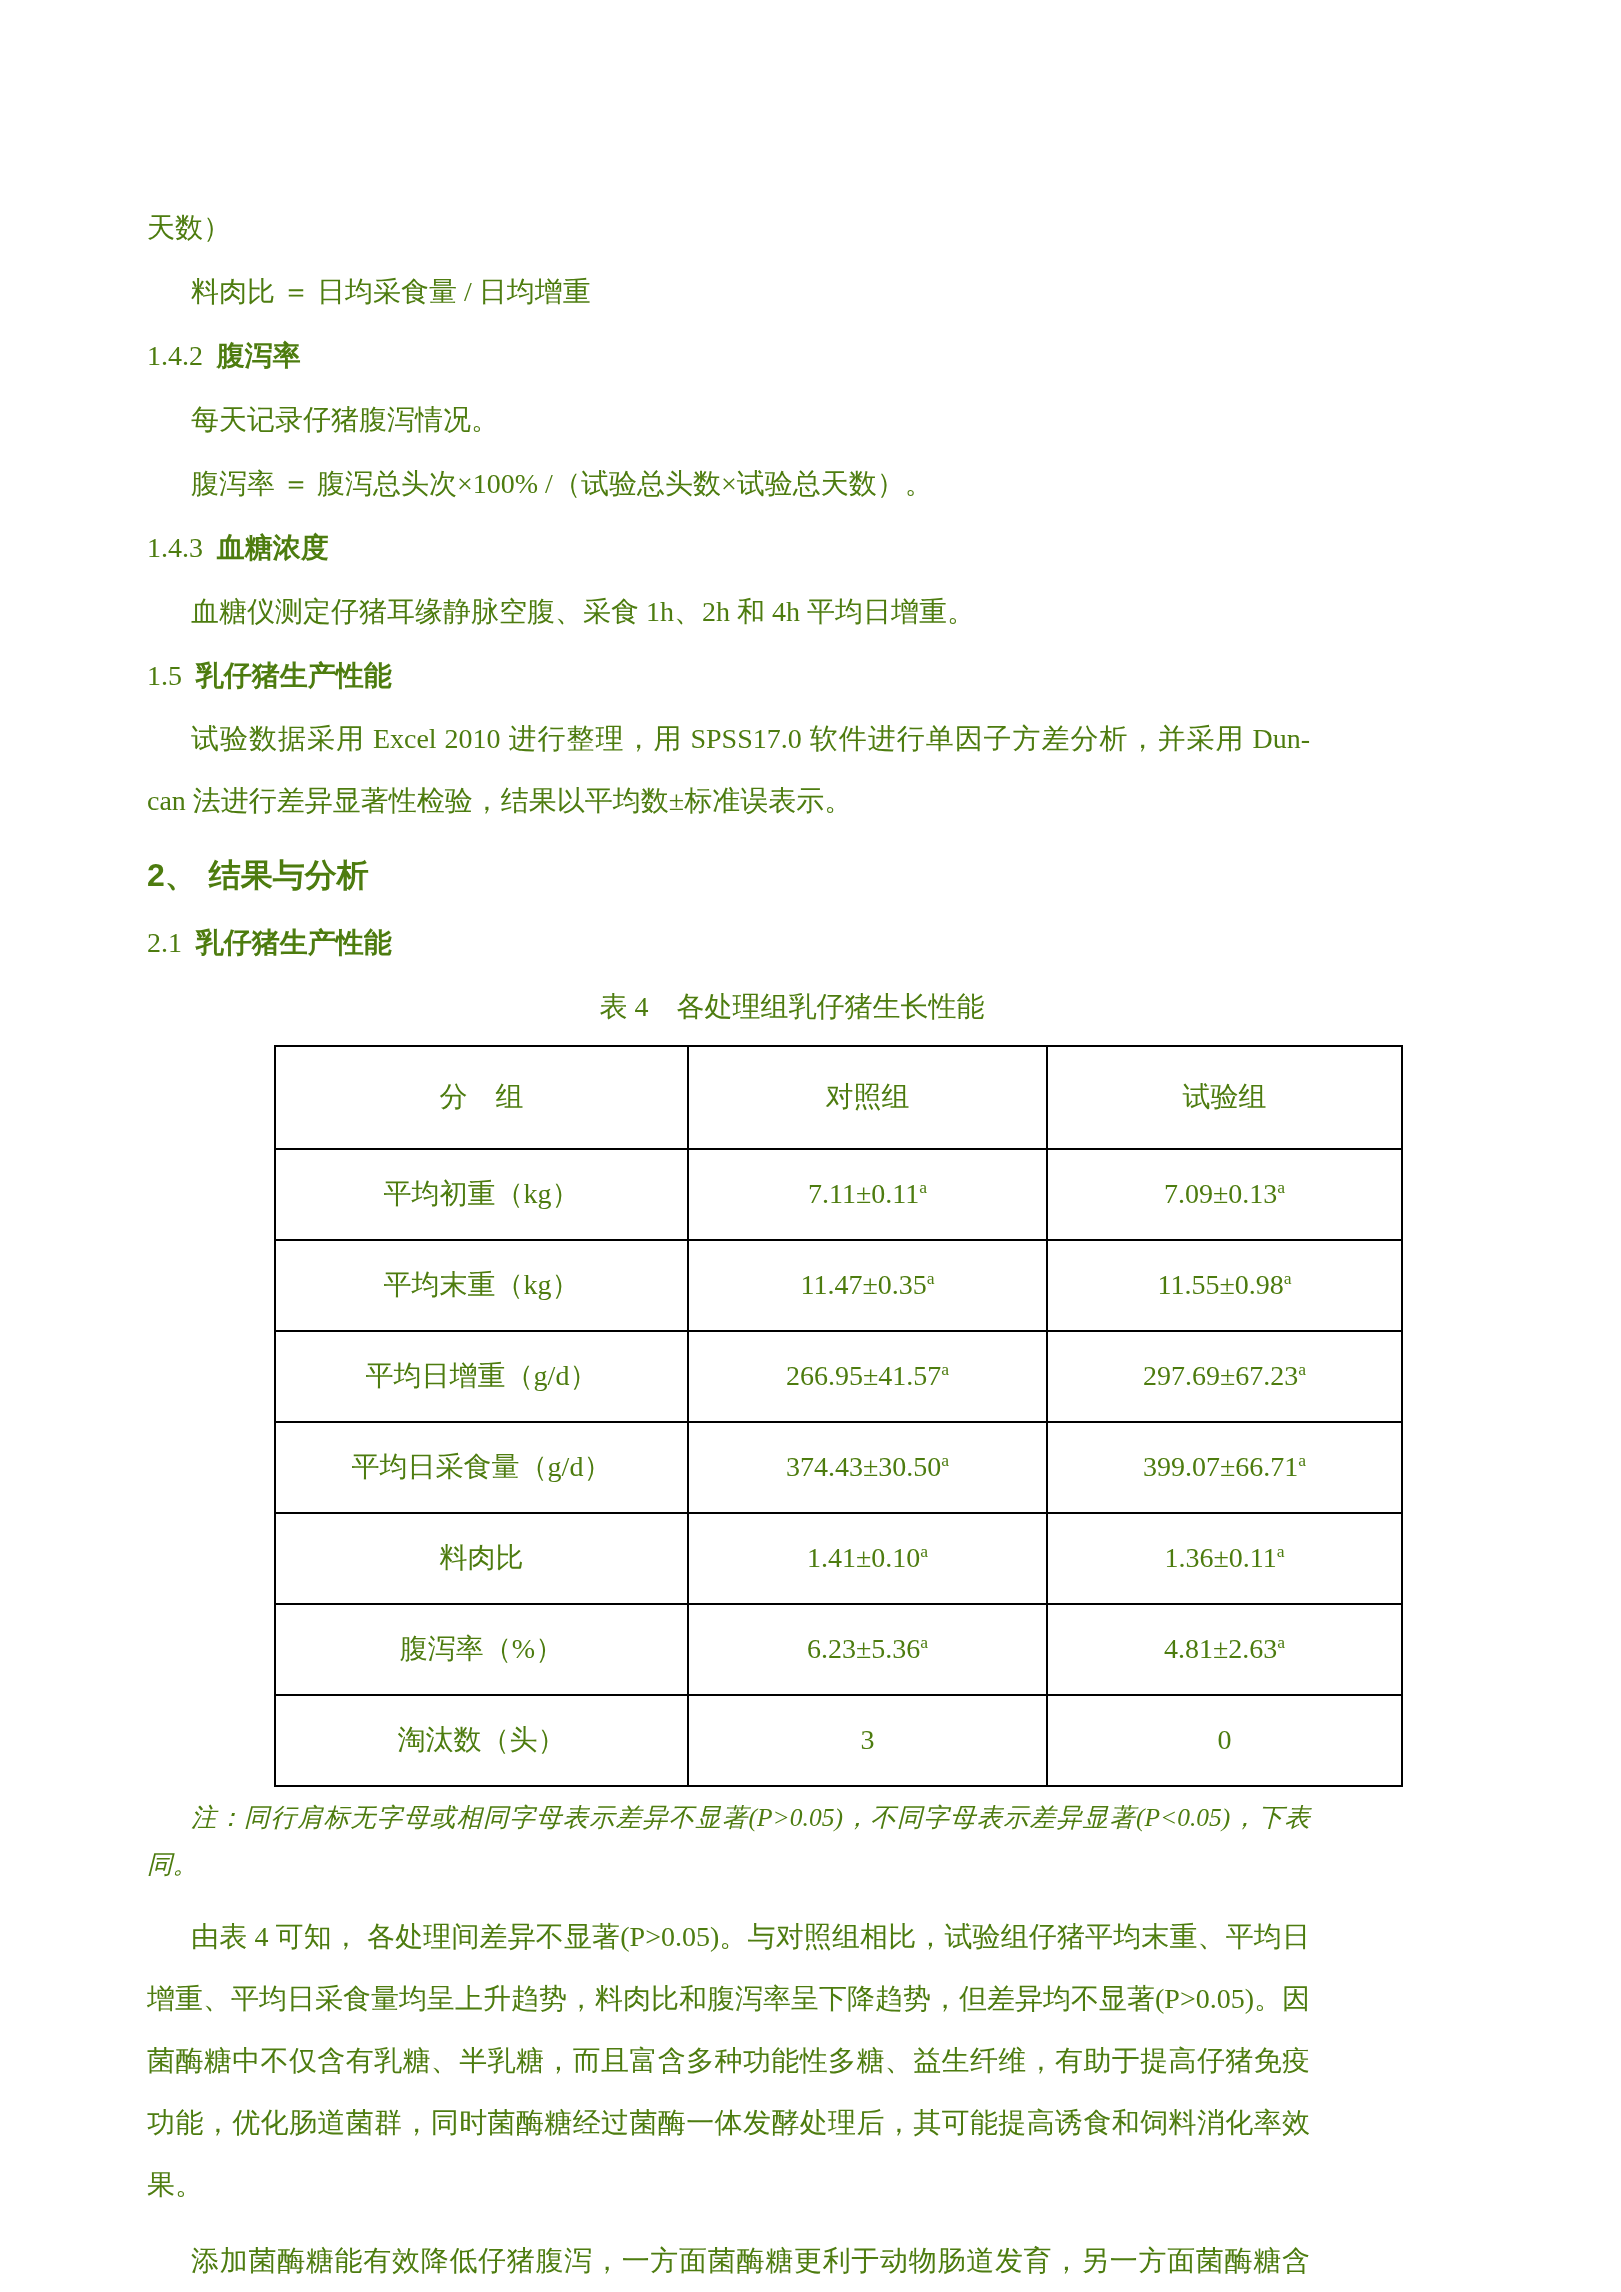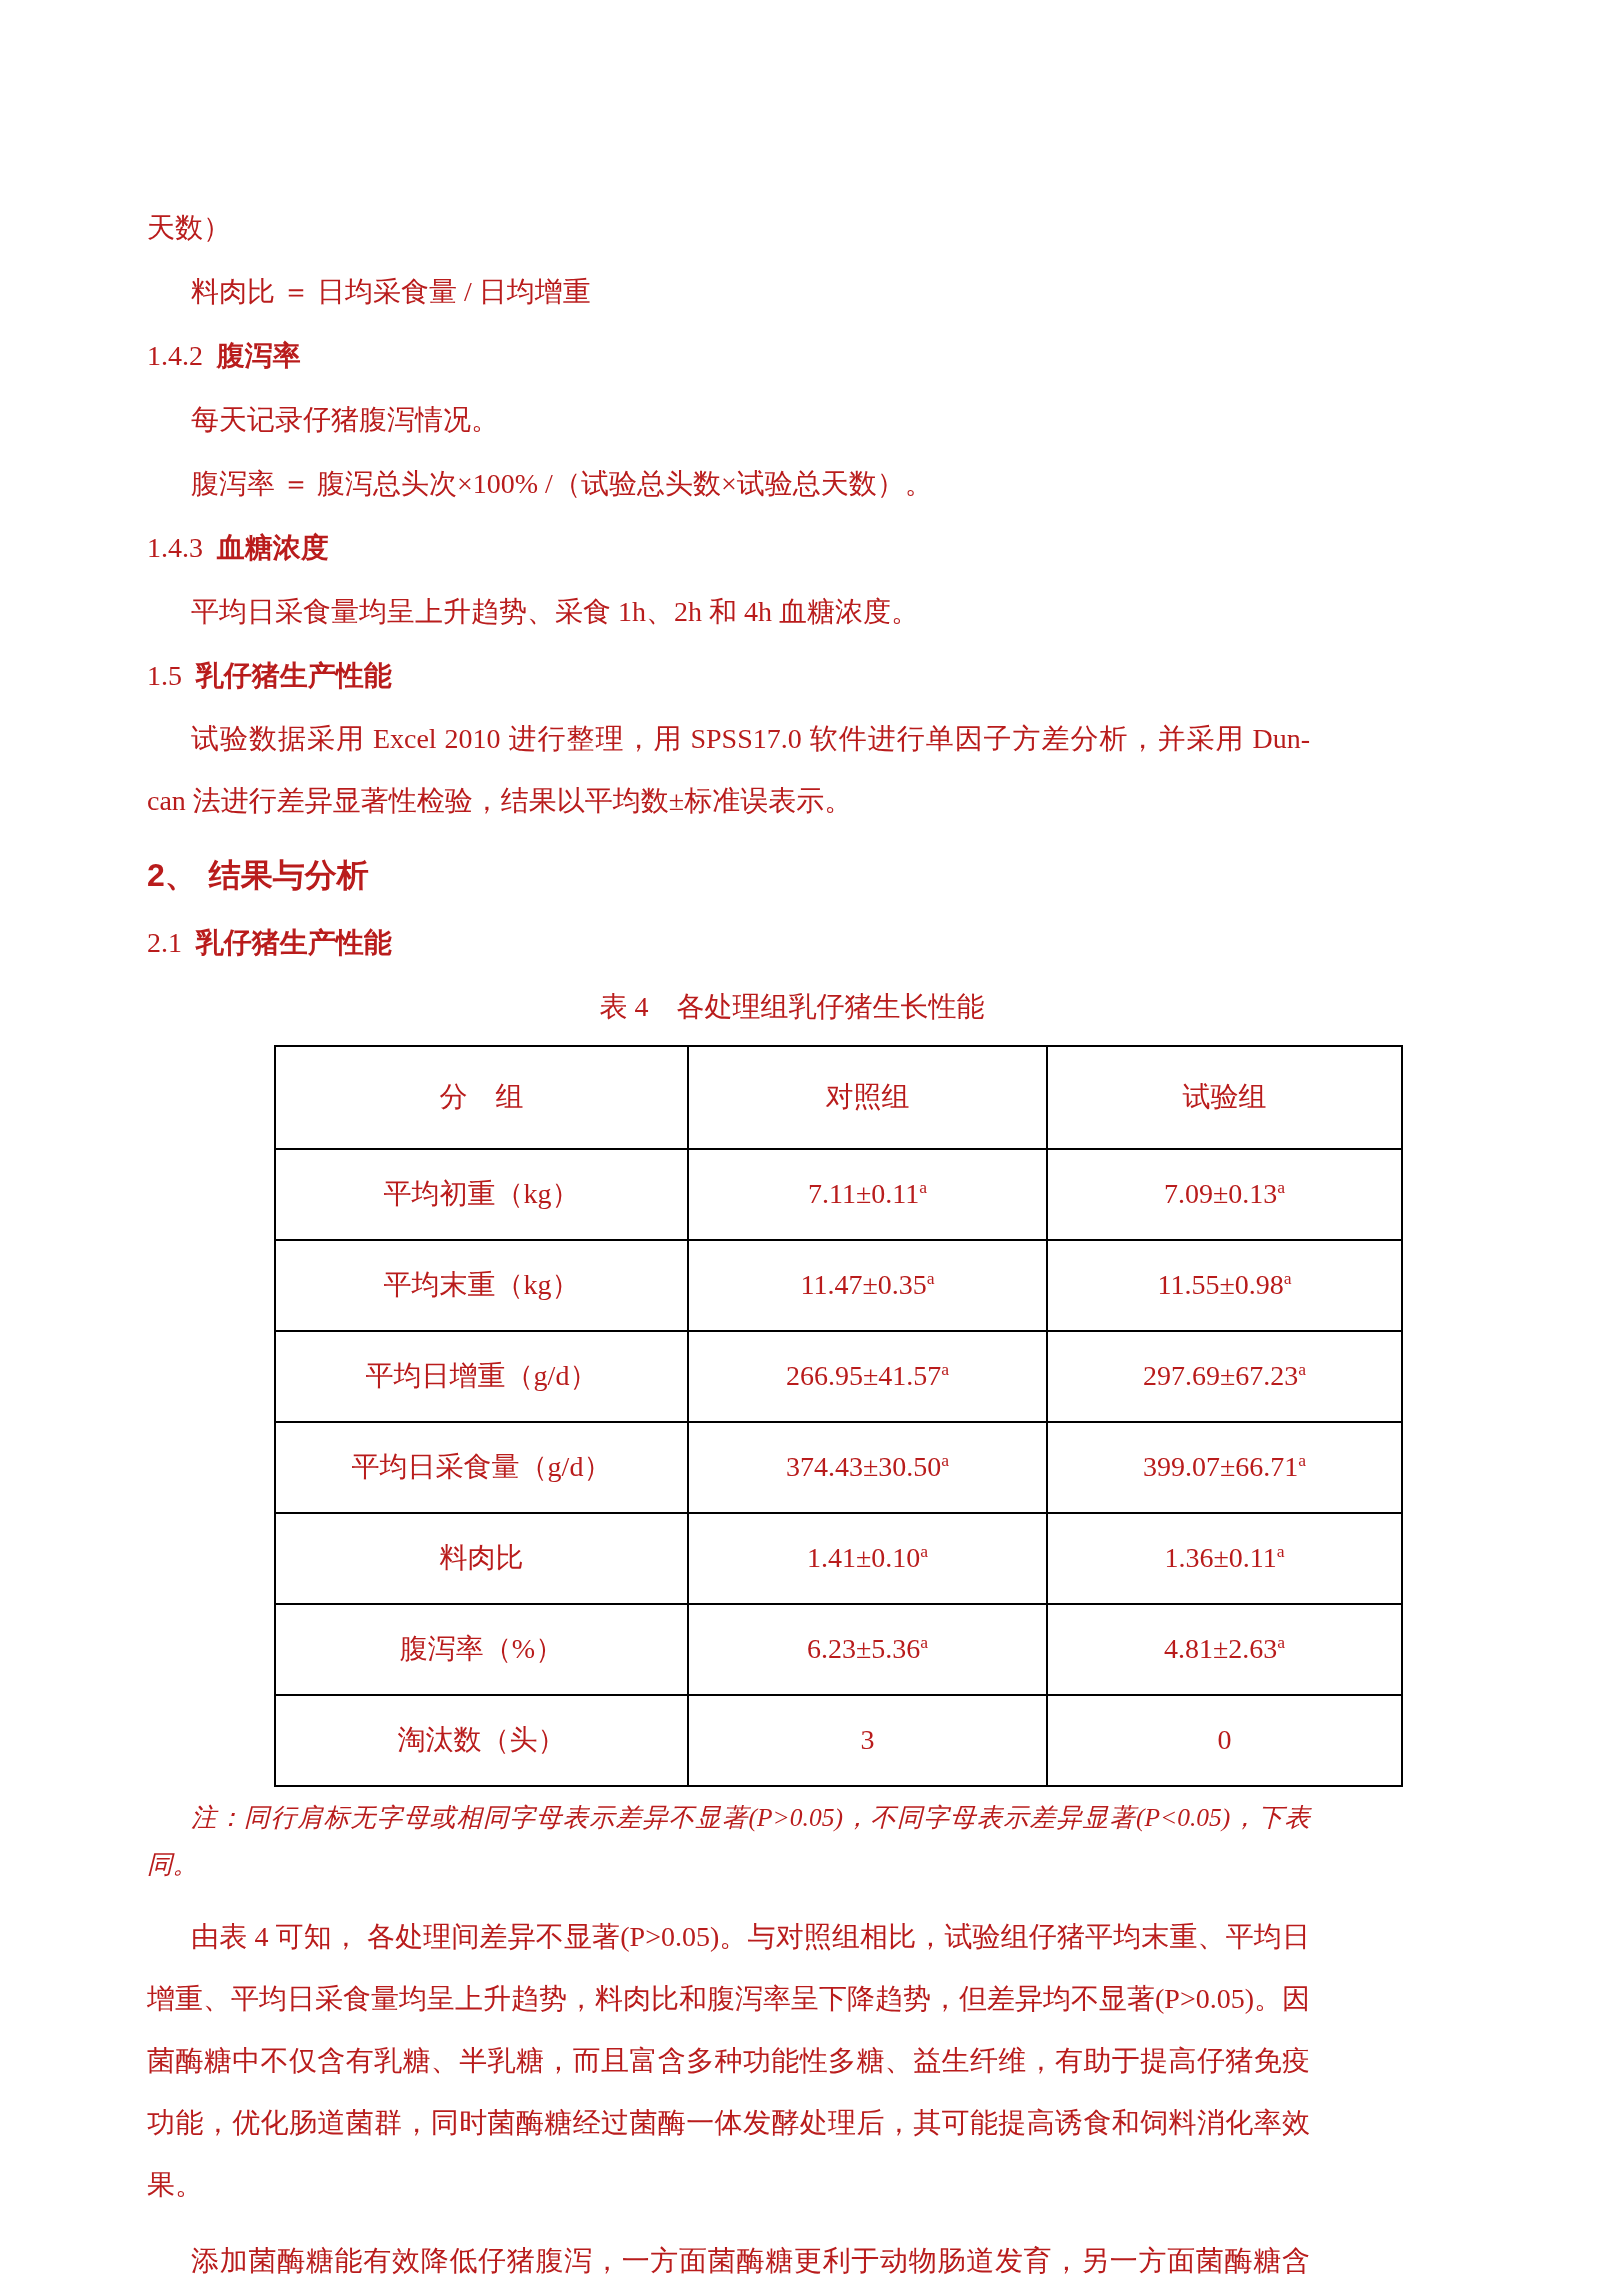--- a/index.html
+++ b/index.html
@@ -7,21 +7,21 @@
     padding: 0;
     background: #ffffff;
   }
   .page {
     position: relative;
     width: 1467px;
     height: 2293px;
     box-sizing: border-box;
     padding: 196px 157px 0 147px;
     background: #ffffff;
-    color: #b91c1c;
+    color: #4d7c0f;
     font-family: "Liberation Serif", "DejaVu Serif", serif;
     font-size: 28px;
   }
   .line {
     margin: 0;
     line-height: 64px;
     white-space: nowrap;
   }
   .indent { text-indent: 44px; }
   .sec {
@@ -104,21 +104,21 @@
 <div class="page">
 
   <p class="line">天数）</p>
   <p class="line indent">料肉比 ＝ 日均采食量 / 日均增重</p>
 
   <h3 class="sec"><span class="sec-num">1.4.2</span><span class="sec-title">腹泻率</span></h3>
   <p class="line indent">每天记录仔猪腹泻情况。</p>
   <p class="line indent">腹泻率 ＝ 腹泻总头次×100% /（试验总头数×试验总天数）。</p>
 
   <h3 class="sec"><span class="sec-num">1.4.3</span><span class="sec-title">血糖浓度</span></h3>
-  <p class="line indent">平均日采食量均呈上升趋势、采食 1h、2h 和 4h 血糖浓度。</p>
+  <p class="line indent">血糖仪测定仔猪耳缘静脉空腹、采食 1h、2h 和 4h 平均日增重。</p>
 
   <h3 class="sec"><span class="sec-num">1.5</span><span class="sec-title">乳仔猪生产性能</span></h3>
   <p class="para">试验数据采用 Excel 2010 进行整理，用 SPSS17.0 软件进行单因子方差分析，并采用 Dun-can 法进行差异显著性检验，结果以平均数±标准误表示。</p>
 
   <h2 class="sec2"><span class="sec-num">2、</span><span class="sec-title">结果与分析</span></h2>
   <h3 class="sec"><span class="sec-num">2.1</span><span class="sec-title">乳仔猪生产性能</span></h3>
 
   <p class="caption">表 4　各处理组乳仔猪生长性能</p>
 
   <table class="growth">

